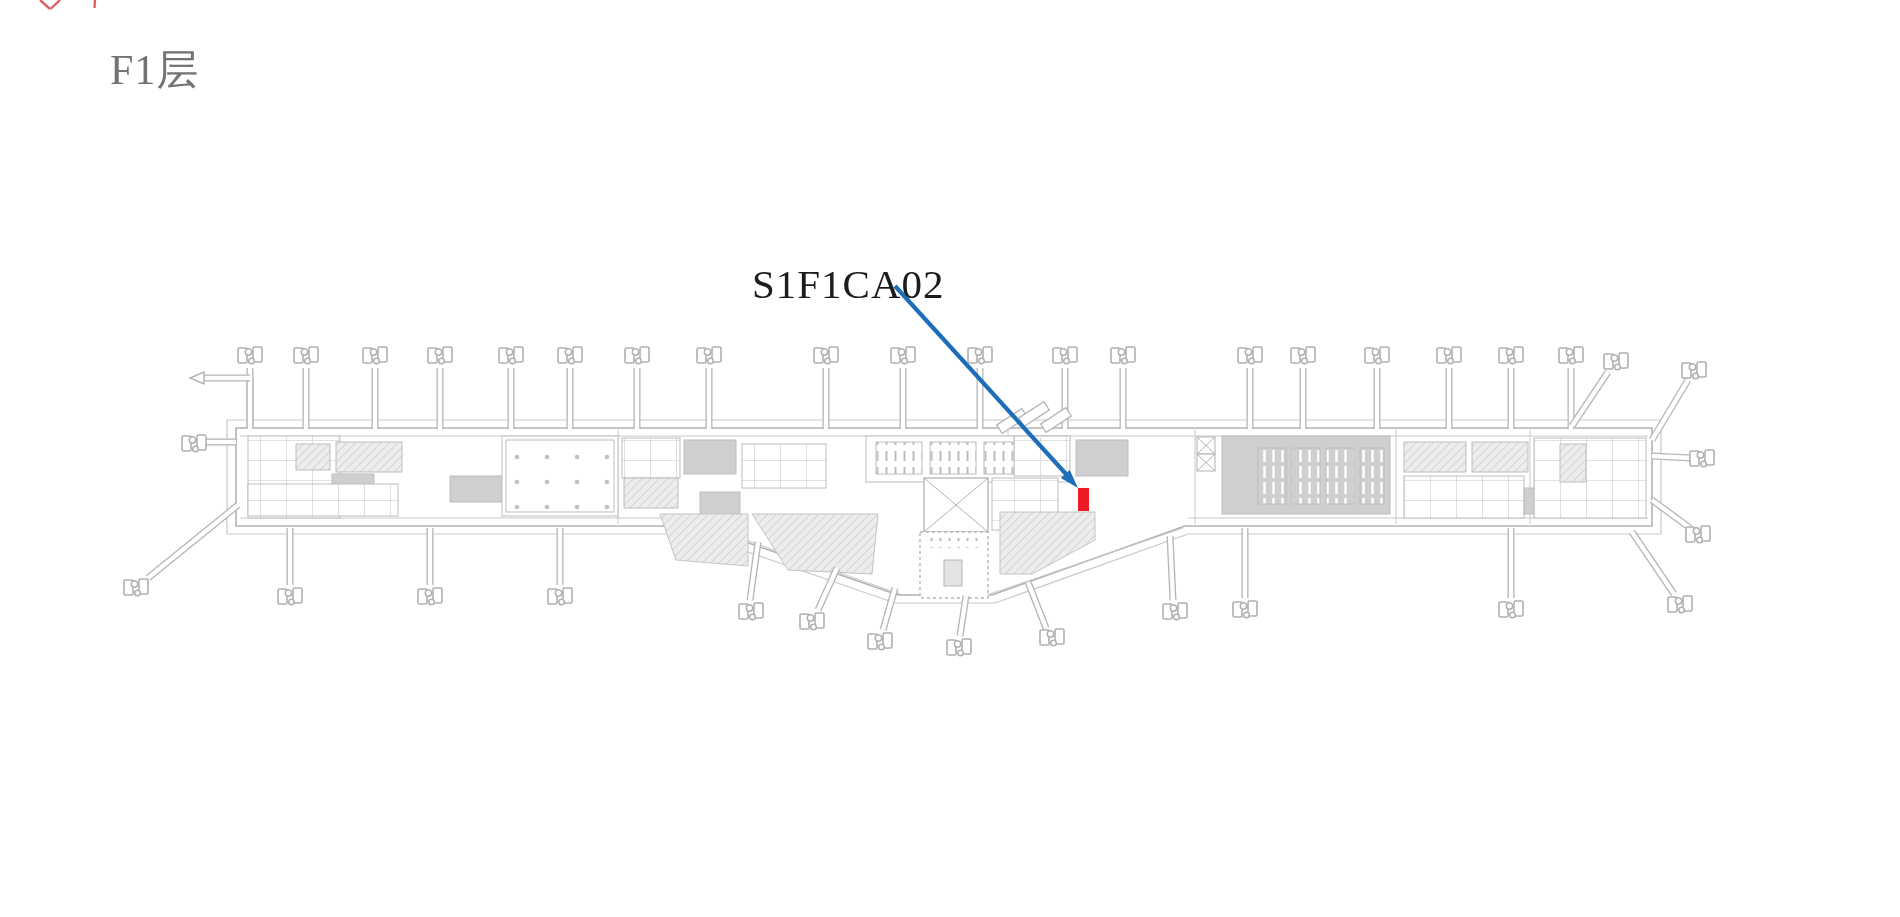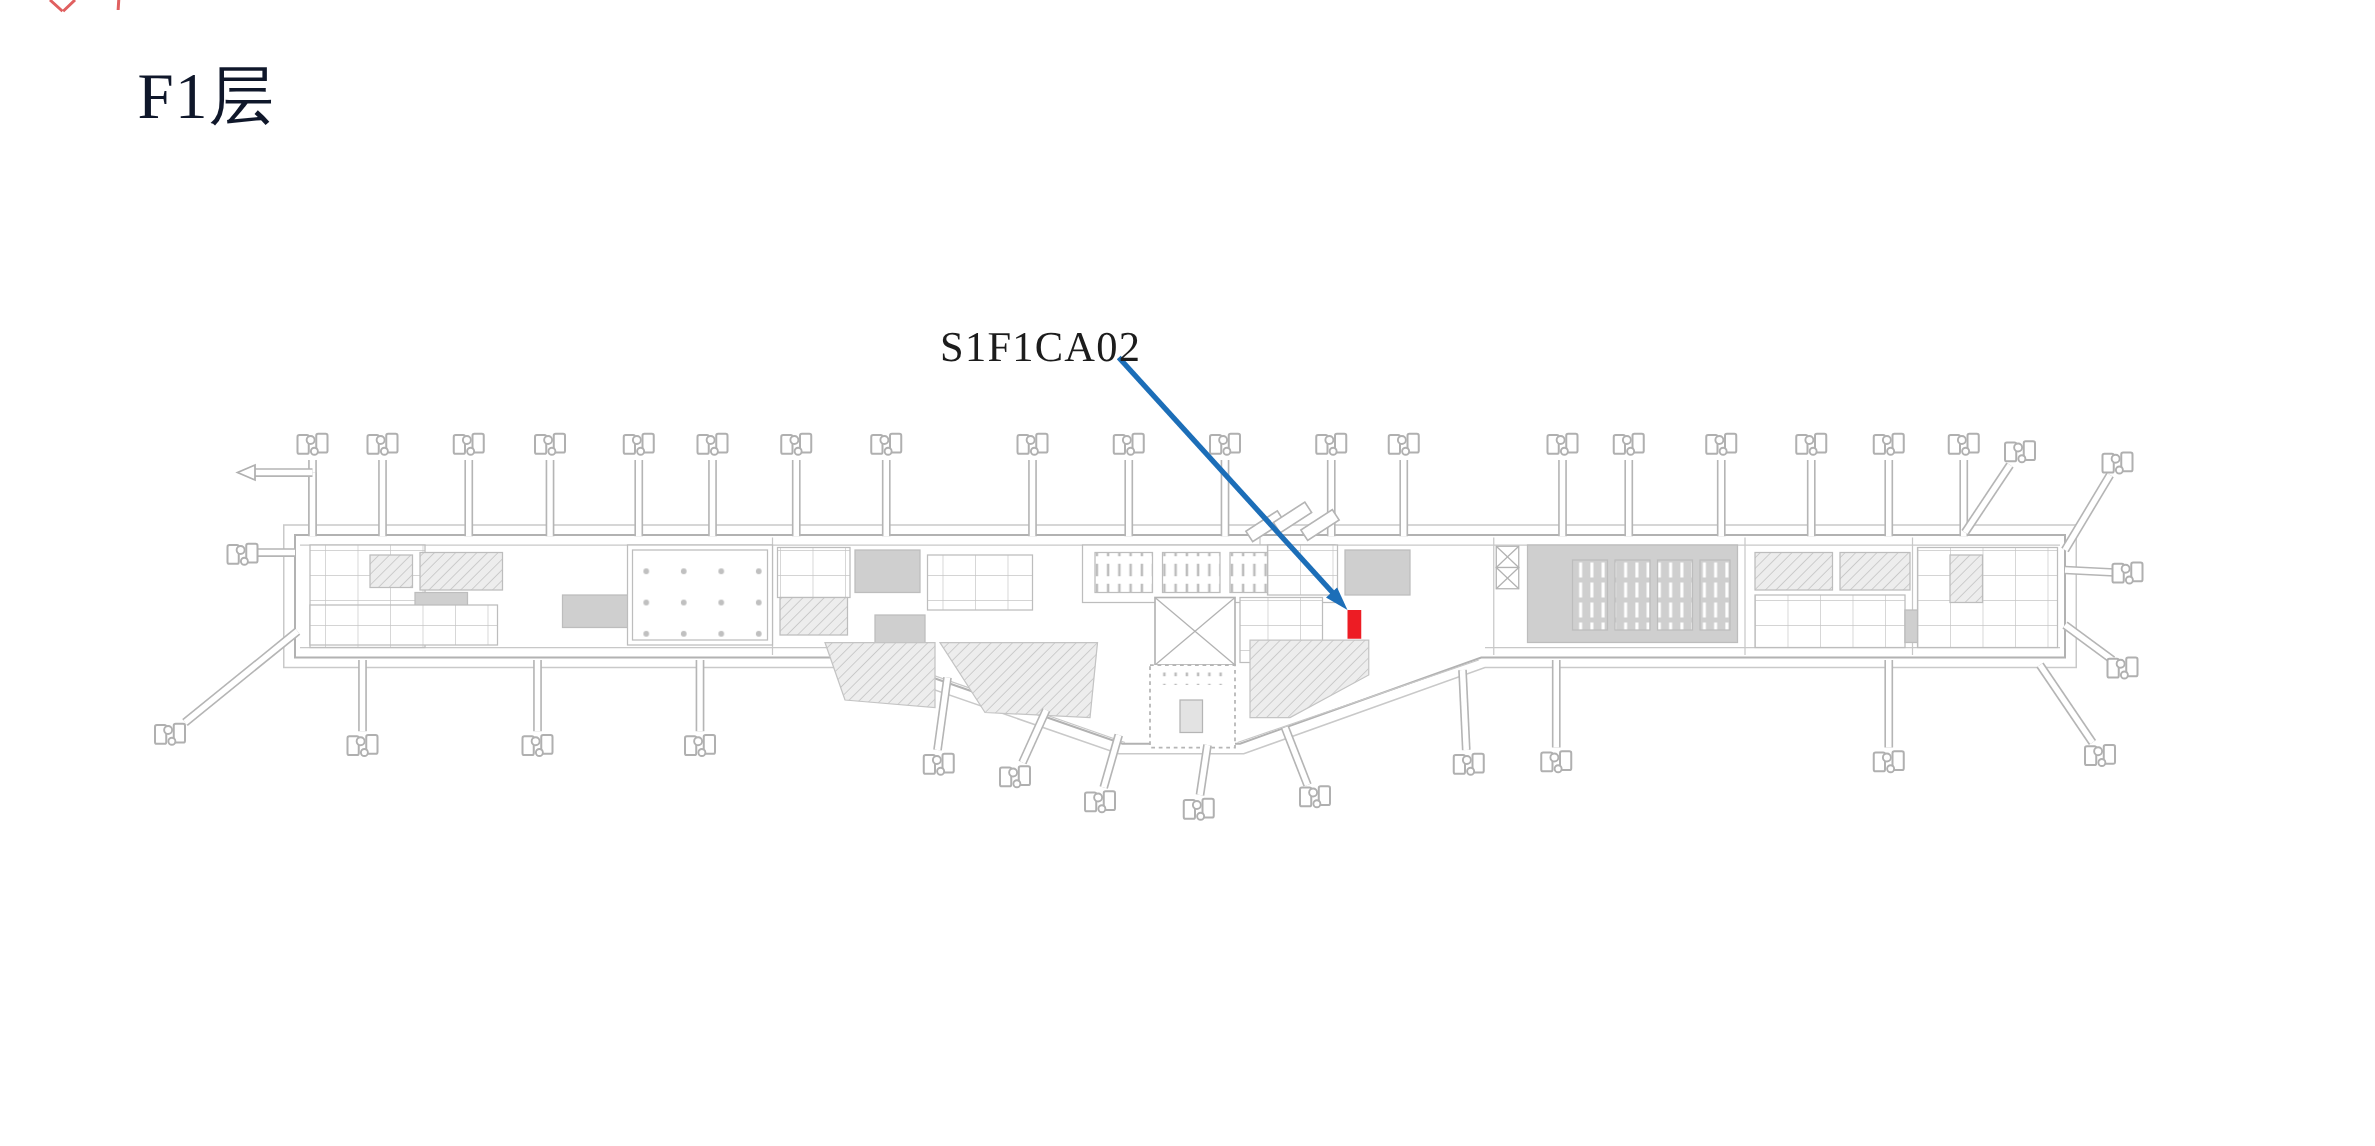--- a/index.html
+++ b/index.html
@@ -1,22 +1,22 @@
 <!DOCTYPE html>
 <html><head>
 <meta charset="utf-8">
 <style>
   html,body{margin:0;padding:0;background:#ffffff;}
   body{width:1900px;height:917px;position:relative;overflow:hidden;
        font-family:"Liberation Serif","DejaVu Serif",serif;}
   .stage{position:absolute;inset:0;}
   svg{position:absolute;left:0;top:0;}
-  .page-title{position:absolute;left:110px;top:42px;font-size:52px;color:#0f172a;
+  .page-title{position:absolute;left:110px;top:42px;font-size:42px;color:#737373;
               letter-spacing:1px;white-space:nowrap;}
-  .callout-label{position:absolute;left:752px;top:260px;font-size:34px;color:#1c1c1c;
+  .callout-label{position:absolute;left:752px;top:260px;font-size:41px;color:#1c1c1c;
                  letter-spacing:1px;white-space:nowrap;}
 </style>
 </head>
 <body>
 
 <div class="stage">
 
   <svg width="1900" height="917" viewBox="0 0 1900 917">
     <defs>
       <pattern id="hatch" width="6" height="6" patternUnits="userSpaceOnUse" patternTransform="rotate(45)">

